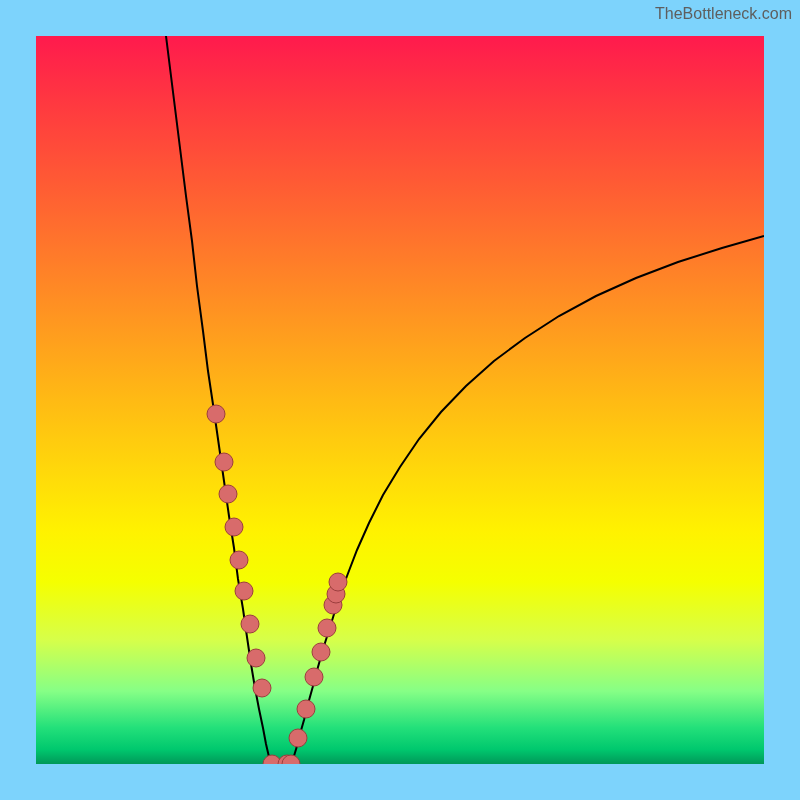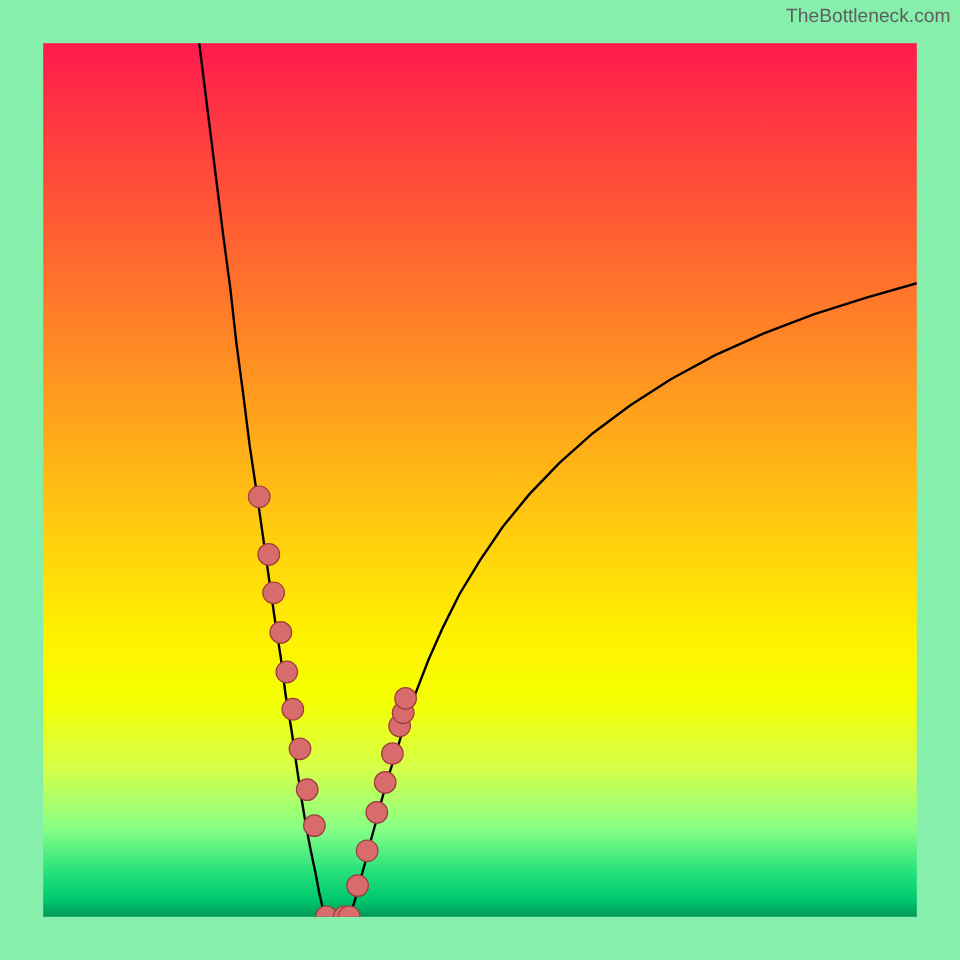--- a/index.html
+++ b/index.html
@@ -1,16 +1,16 @@
 <!DOCTYPE html>
 <html><head>
 <meta charset="utf-8">
 <style>
 html,body{margin:0;padding:0;width:800px;height:800px;overflow:hidden}
-.frame{width:800px;height:800px;background:#86efac;position:relative}
+.frame{width:800px;height:800px;background:#7dd3fc;position:relative}
 .plot{position:absolute;left:36px;top:36px;width:728px;height:728px;
   background:linear-gradient(to bottom,
     #ff1a4d 0%, #ff3b3f 10%, #ff5a34 20%, #ff7a2a 30%,
     #ff9a1f 40%, #ffba14 50%, #ffd90a 60%, #fff200 68%,
     #f5ff00 75%, #d6ff4a 83%, #86ff86 90%, #23e07a 95%,
     #00c86e 98%, #009858 100%)}
 .wm{position:absolute;right:8px;top:6px;font:16px/1 Arial,Helvetica,sans-serif;
   color:#5e5e5e}
 svg.curves{position:absolute;left:36px;top:36px;width:728px;height:728px}
 svg.dots{position:absolute;left:36px;top:36px;width:728px;height:728px}

